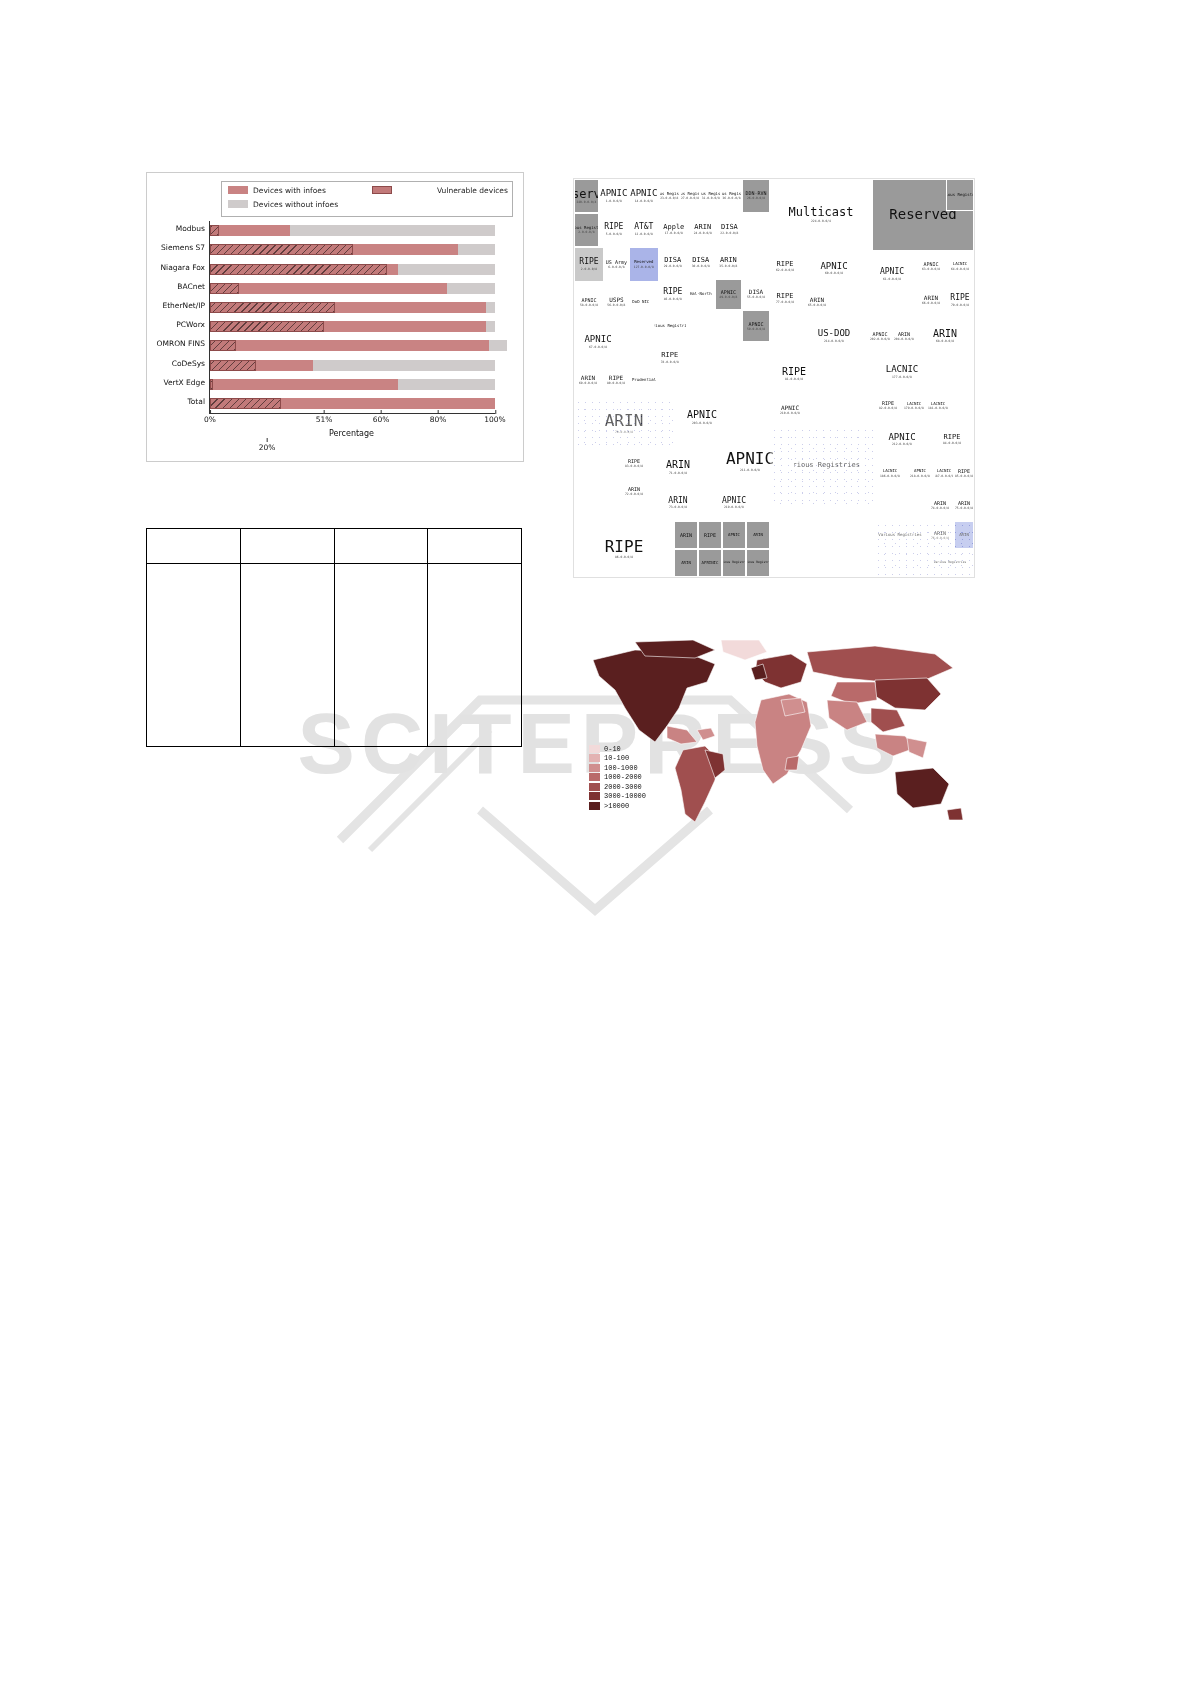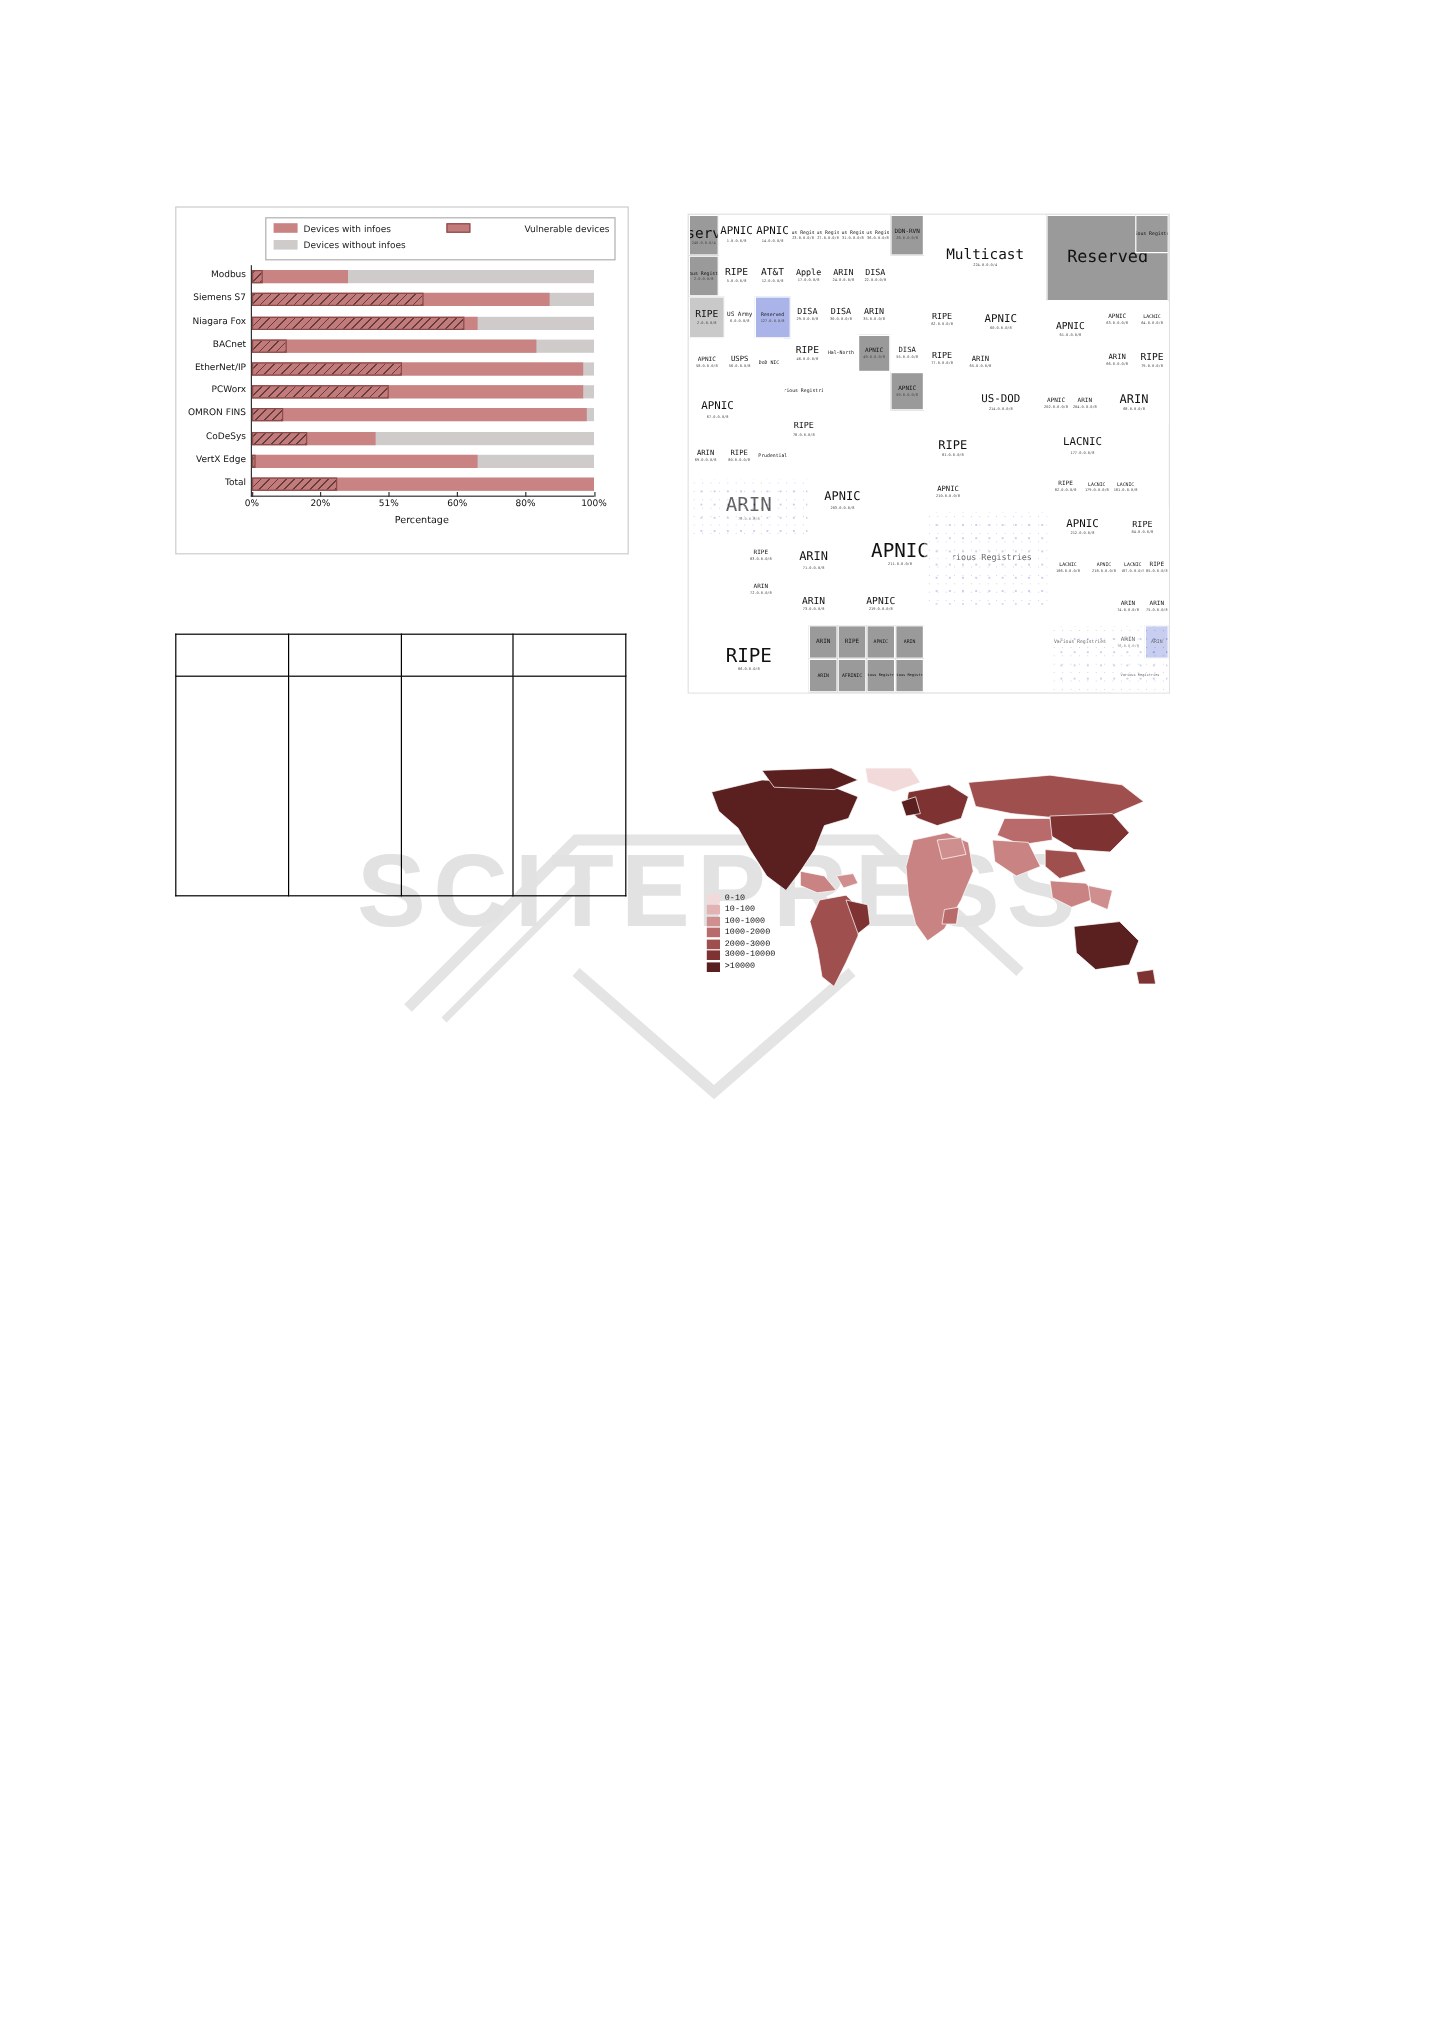--- a/index.html
+++ b/index.html
@@ -273,21 +273,21 @@
         <div class="filled" style="width: 276.45px;"></div>
         <div class="vuln" style="width: 125.4px;"></div>
         <span class="ylabel">EtherNet/IP</span>
       </div>
       <div class="bar-row" style="top: 100.1px;">
         <div class="track"></div>
         <div class="filled" style="width: 276.45px;"></div>
         <div class="vuln" style="width: 114px;"></div>
         <span class="ylabel">PCWorx</span>
       </div>
-      <div class="bar-row" style="top: 119.3px;">
+      <div class="bar-row" style="top: 119.3px; padding-left: 12px;">
         <div class="track"></div>
         <div class="filled" style="width: 279.3px;"></div>
         <div class="vuln" style="width: 25.65px;"></div>
         <span class="ylabel">OMRON FINS</span>
       </div>
       <div class="bar-row" style="top: 138.5px;">
         <div class="track"></div>
         <div class="filled" style="width: 102.6px;"></div>
         <div class="vuln" style="width: 45.6px;"></div>
         <span class="ylabel">CoDeSys</span>
@@ -298,21 +298,21 @@
         <div class="vuln" style="width: 2.85px;"></div>
         <span class="ylabel">VertX Edge</span>
       </div>
       <div class="bar-row" style="top: 176.9px;">
         <div class="track"></div>
         <div class="filled" style="width: 285px;"></div>
         <div class="vuln" style="width: 71.25px;"></div>
         <span class="ylabel">Total</span>
       </div>
       <div class="xtick" style="left: 0px;"><span class="tickmark"></span><span>0%</span></div>
-      <div class="xtick" style="left: 57px;"><span class="tickmark"></span><span>20%</span></div>
+      <div class="xtick" style="left: 57px; margin-top: 28px;"><span class="tickmark"></span><span>20%</span></div>
       <div class="xtick" style="left: 114px;"><span class="tickmark"></span><span>51%</span></div>
       <div class="xtick" style="left: 171px;"><span class="tickmark"></span><span>60%</span></div>
       <div class="xtick" style="left: 228px;"><span class="tickmark"></span><span>80%</span></div>
       <div class="xtick" style="left: 285px;"><span class="tickmark"></span><span>100%</span></div>
     </div>
   <div id="xaxis-title" style="position:absolute;left:62px;top:256px;width:285px;text-align:center;font-size:8px;color:#111;">Percentage</div>
 </div>
 
 <table id="data-table">
   <thead>

